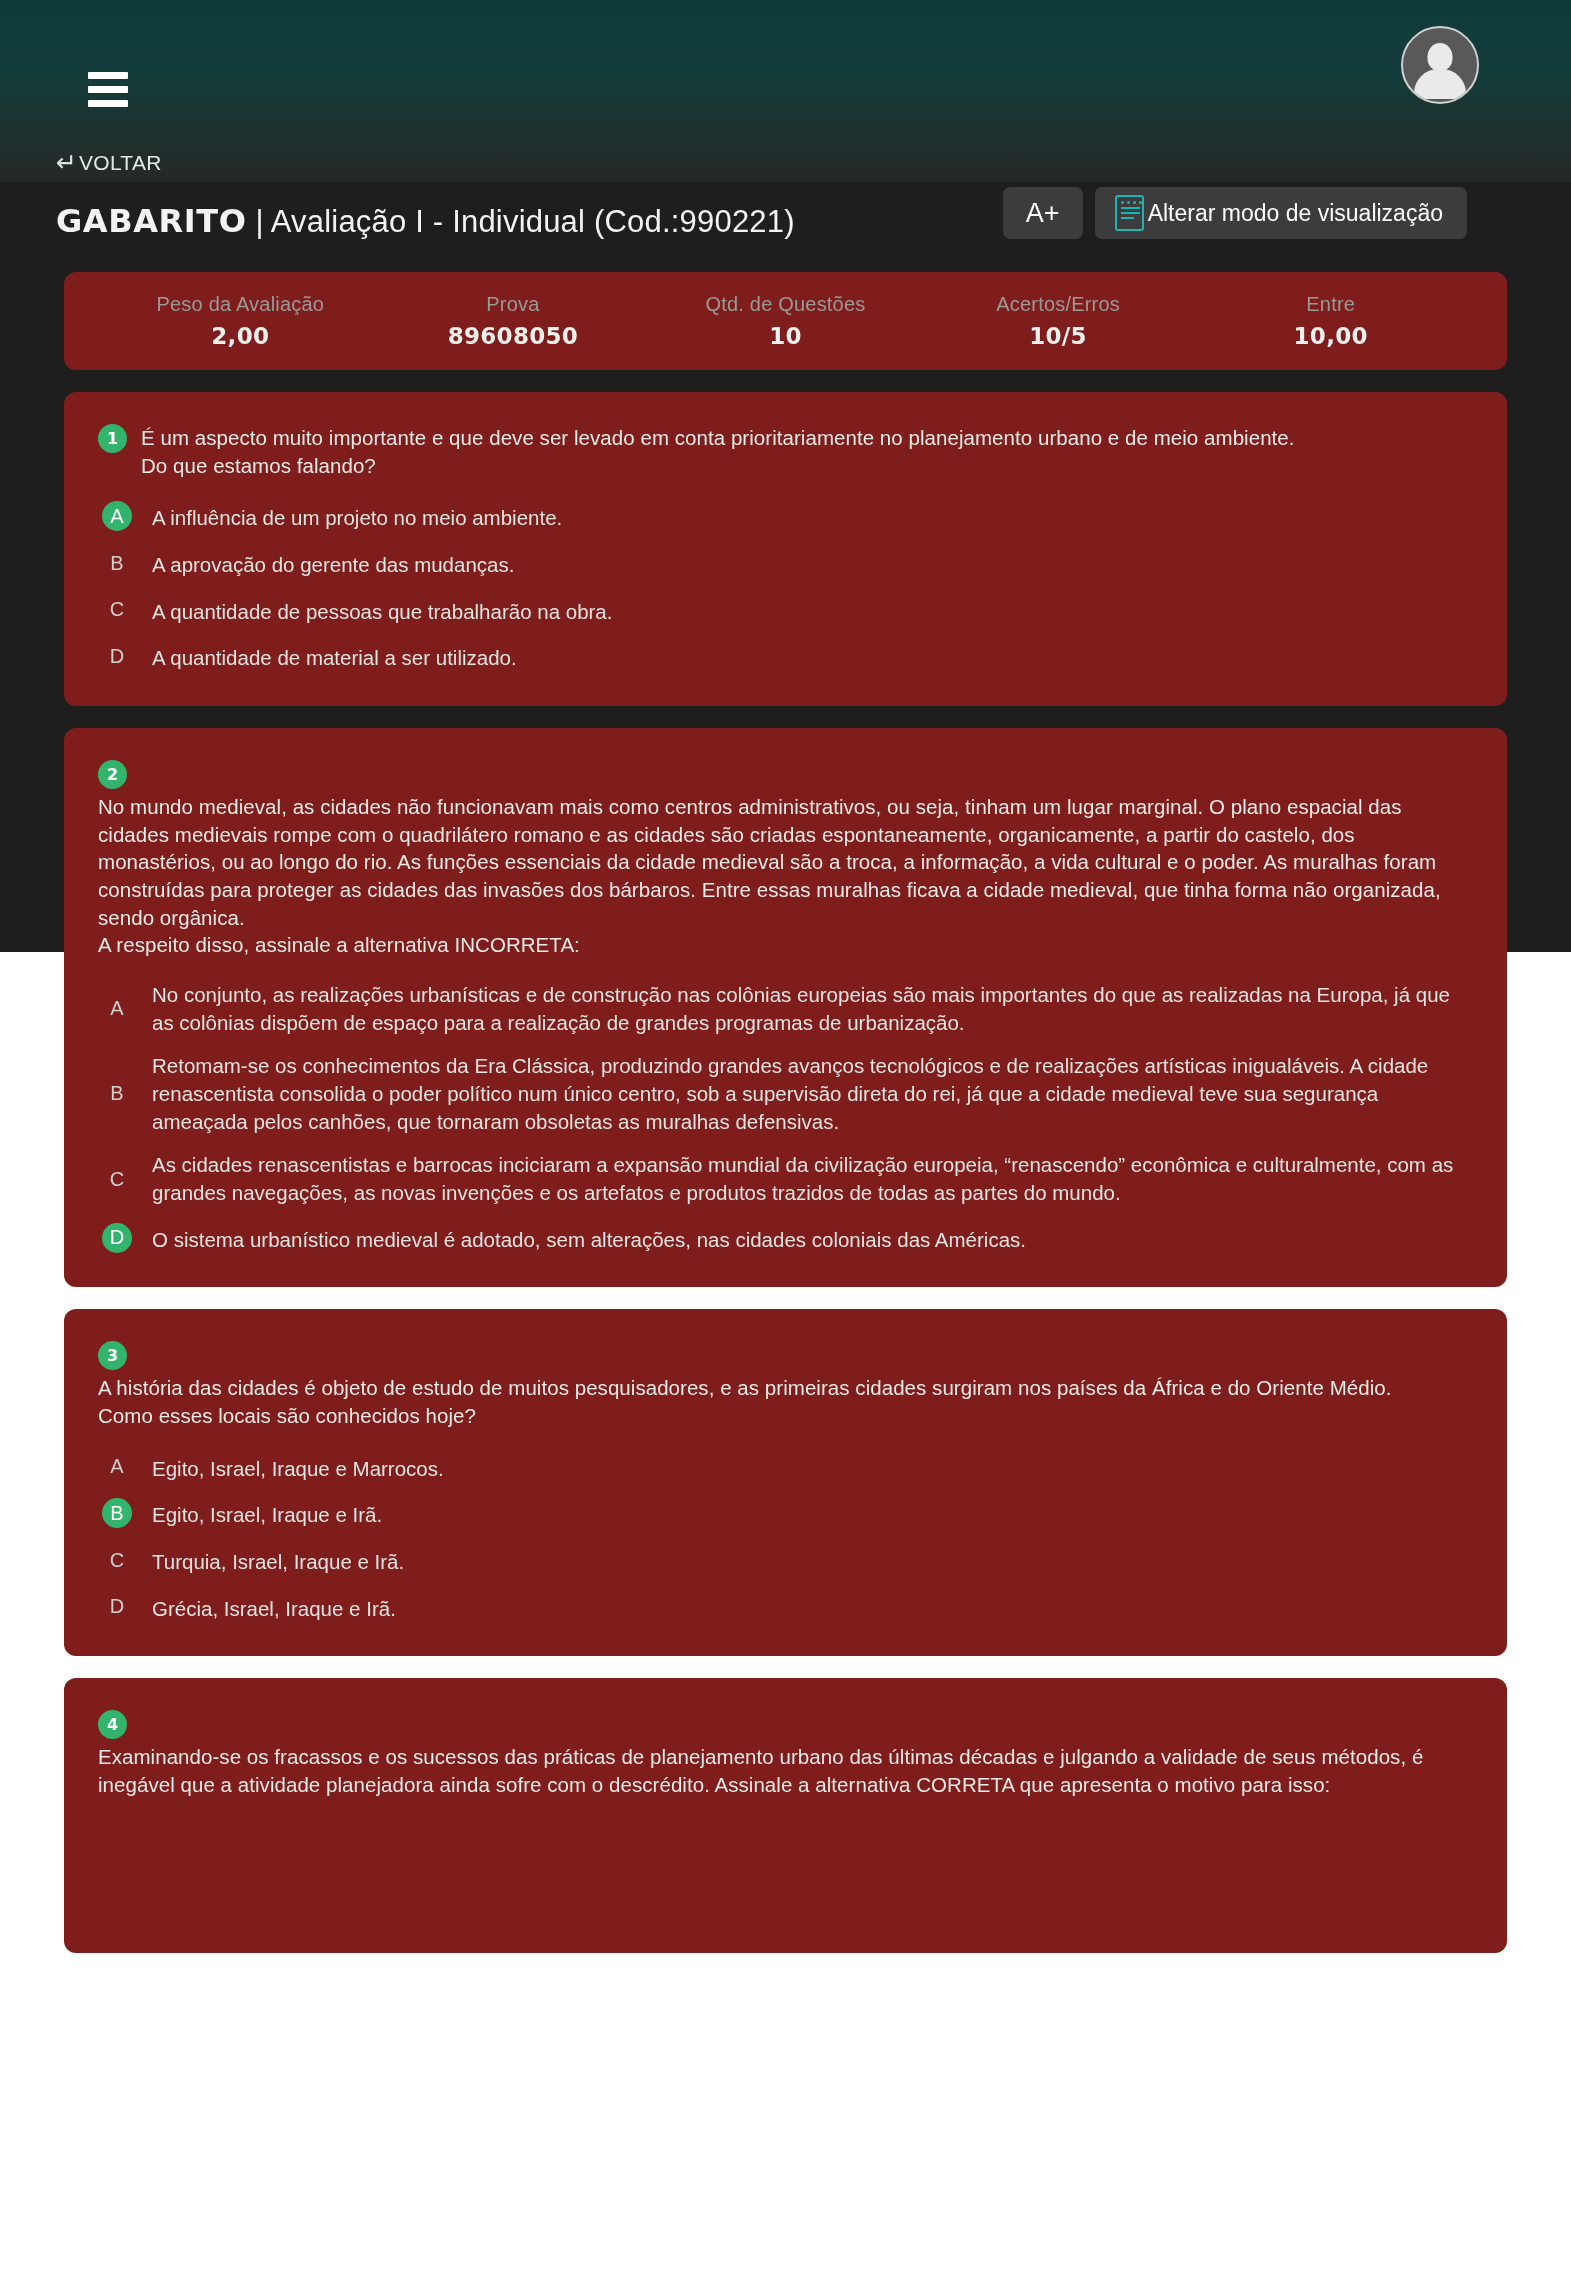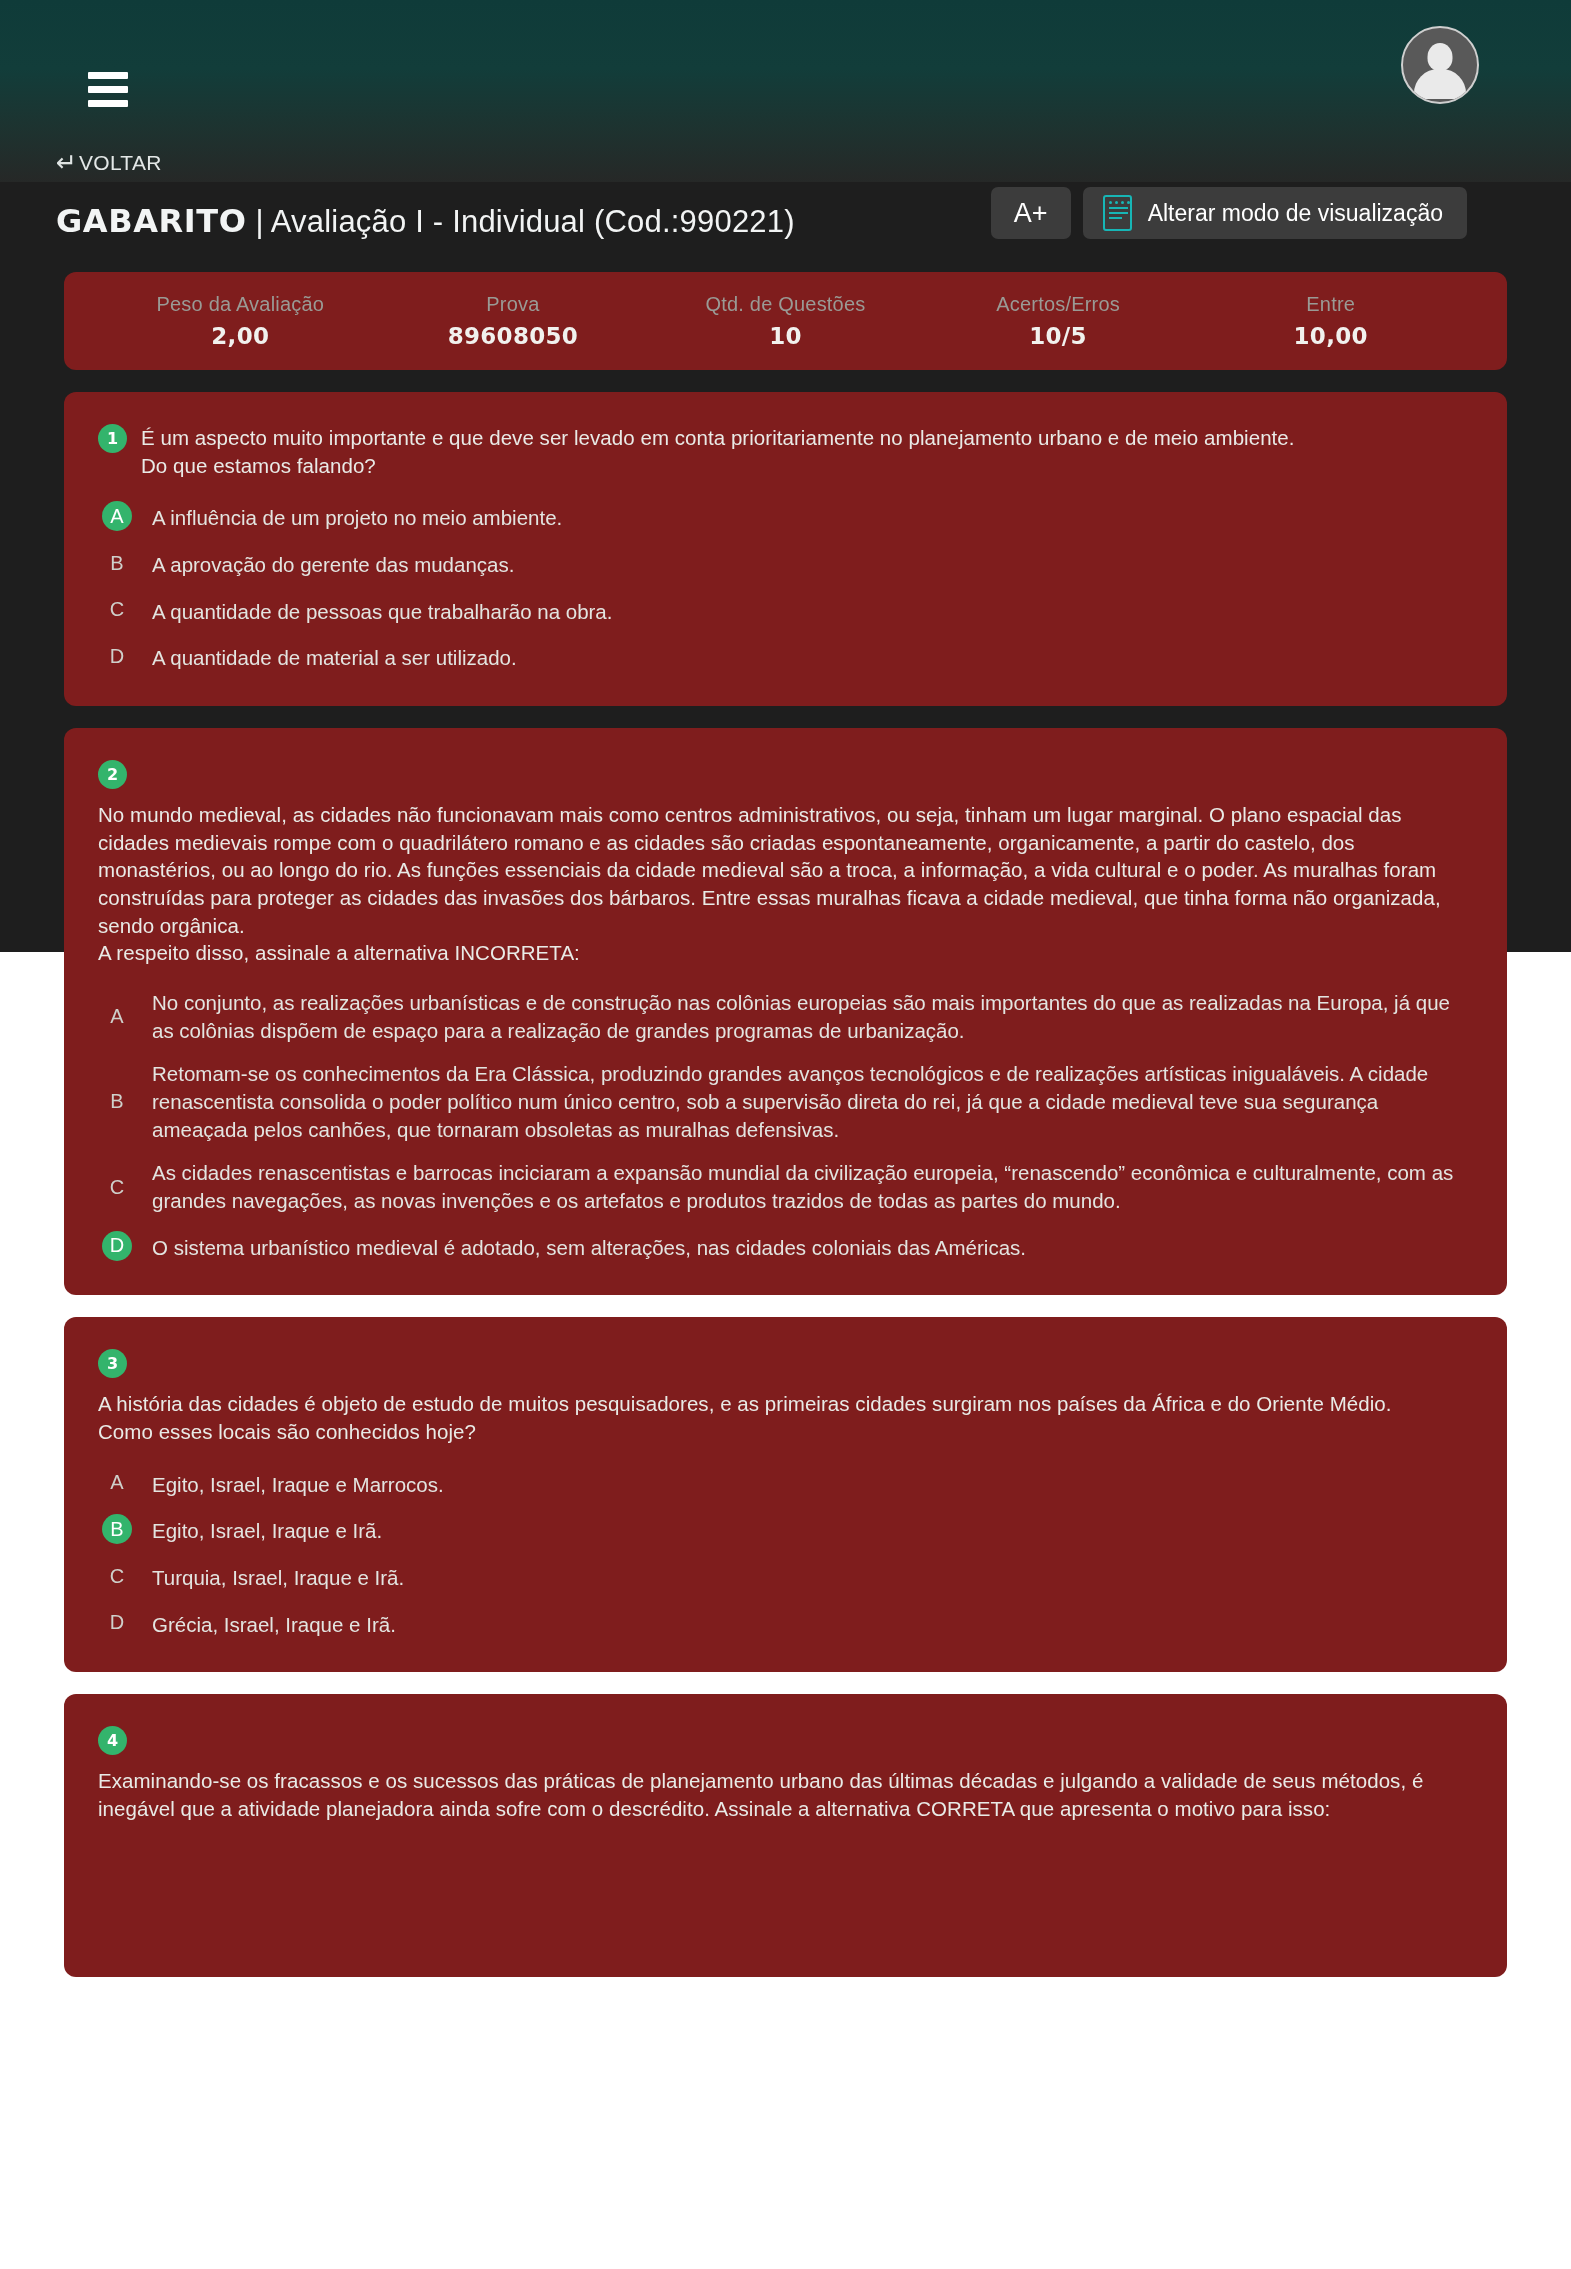--- a/index.html
+++ b/index.html
@@ -153,21 +153,21 @@
     border-radius: 7px;
     color: #ffffff;
     height: 52px;
     display: flex;
     align-items: center;
     justify-content: center;
     cursor: pointer;
     font-family: "Liberation Sans", sans-serif;
   }
   #btn-aplus { width: 80px; font-size: 27px; }
-  #btn-mode { padding: 0 24px 0 20px; gap: 16px; font-size: 23px; }
+  #btn-mode { padding: 0 24px 0 20px; gap: 4px; font-size: 23px; }
   .docicon {
     width: 29px; height: 36px;
     border: 2px solid #17b6b6;
     border-radius: 3px;
     position: relative;
     flex: none;
   }
   .docicon i {
     position: absolute;
     left: 4px;
@@ -239,21 +239,21 @@
     margin-top: 2px;
   }
   .qtext {
     font-family: "Liberation Sans", sans-serif;
     font-size: 20.5px;
     line-height: 1.35;
     color: #e9eae6;
     letter-spacing: .05px;
   }
   .qtext p { margin: 0; }
-  .qbody-block { margin-top: 12px; }
+  .qbody-block { margin-top: 4px; }
 
   .opts { margin-top: 22px; }
   .opt {
     display: flex;
     align-items: flex-start;
     gap: 0;
     margin-bottom: 16px;
   }
   .opt:last-child { margin-bottom: 0; }
   .optmark {

